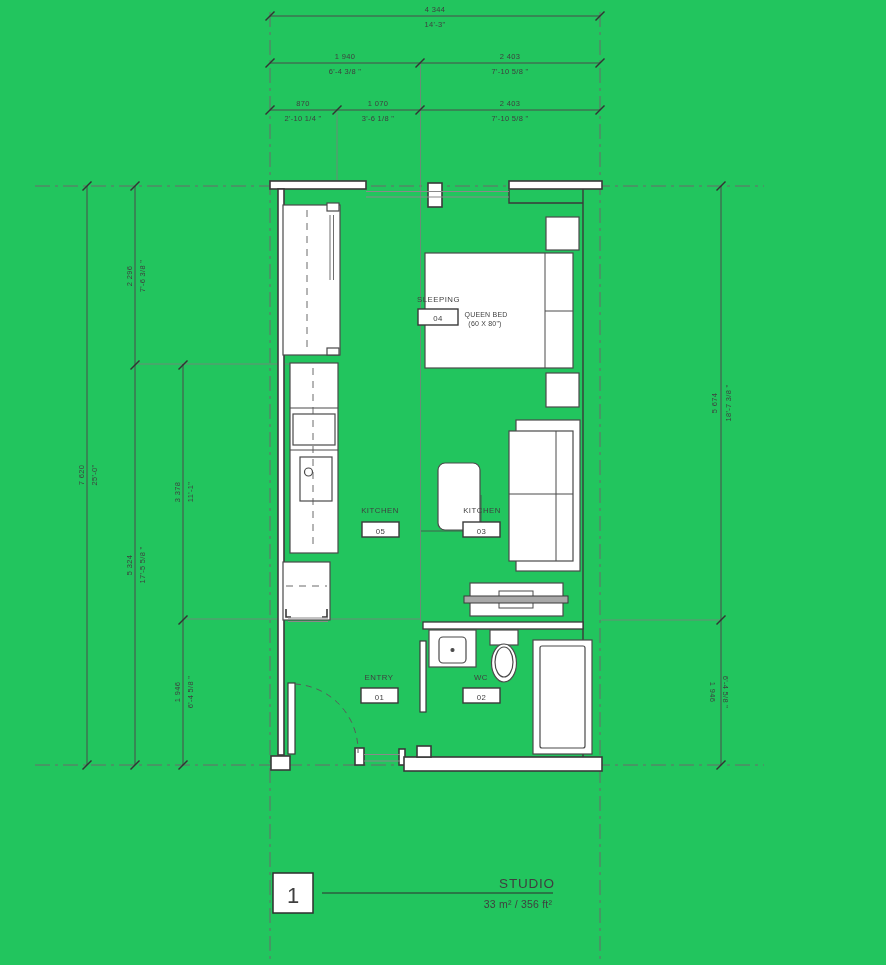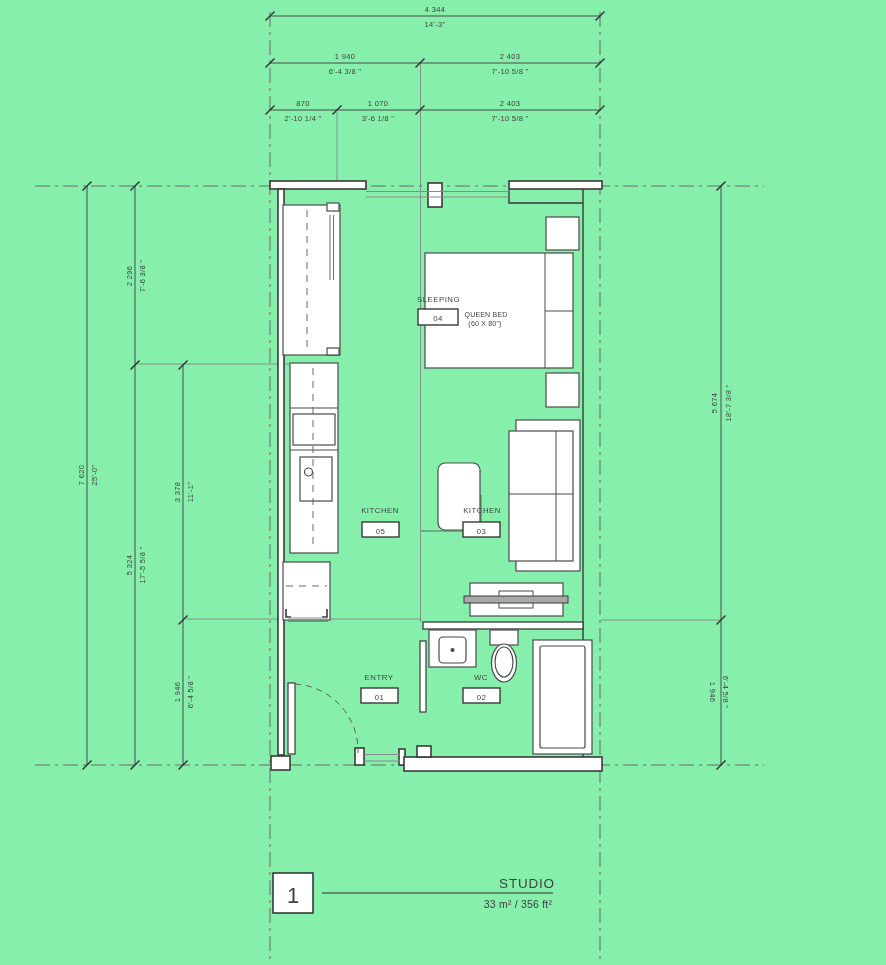--- a/index.html
+++ b/index.html
@@ -1,16 +1,16 @@
 <!DOCTYPE html>
 <html><head>
 <meta charset="utf-8">
 <style>
   html,body{margin:0;padding:0;background:#fff;}
-  .sheet{position:relative;width:886px;height:965px;background:#86efac;overflow:hidden;
+  .sheet{position:relative;width:886px;height:965px;background:#22c55e;overflow:hidden;
          font-family:"Liberation Sans",sans-serif;}
   svg{display:block;}
   text{fill:#3f3f3f;font-family:"Liberation Sans",sans-serif;}
   .dim{font-size:7.5px;letter-spacing:.3px;}
   .room{font-size:7.8px;letter-spacing:.5px;}
   .tagtxt{font-size:7.8px;letter-spacing:.5px;}
   .note{font-size:7px;letter-spacing:.2px;}
   .title-name{font-size:13.5px;letter-spacing:.8px;}
   .title-area{font-size:10.5px;letter-spacing:.2px;}
   .title-num{font-size:22px;}

